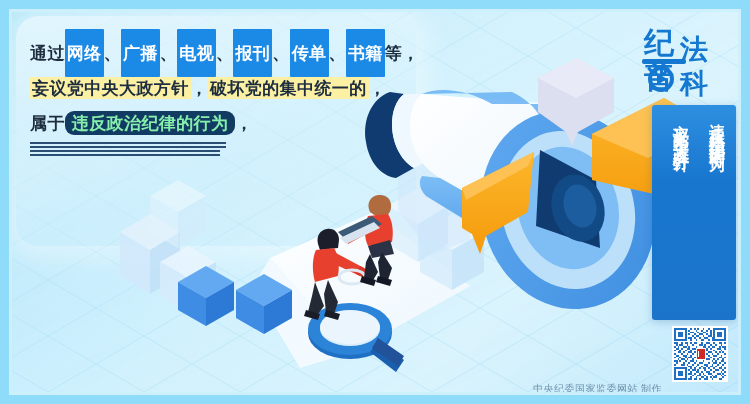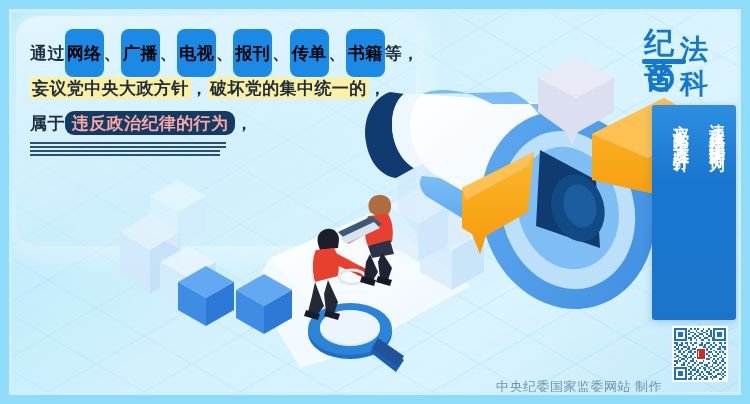--- a/index.html
+++ b/index.html
@@ -39,27 +39,27 @@
   
   .copy{
     position:absolute;left:30px;top:36px;width:390px;z-index:12;
     font-family:"DejaVu Serif","Liberation Serif",serif;
   }
   .line{
     font-size:17px;line-height:35px;color:#1d2d3e;white-space:nowrap;
     letter-spacing:.4px;font-weight:700;
   }
   .hl-blue{
-    background:#1b8ae6;color:#000000;padding:14px 2px;border-radius:8px;
+    background:#1b8ae6;color:#ffffff;padding:14px 2px;border-radius:1px;
   }
   .hl-yellow{
     background:#fbf0a4;color:#1d2d3e;padding:1px 2px;
   }
   .pill{
-    background:#123b63;color:#fca5a5;padding:2px 7px;border-radius:9px;
+    background:#123b63;color:#86efac;padding:2px 7px;border-radius:9px;
     font-weight:700;
   }
   .rule{
     width:196px;height:0;border-top:2px solid #2a4f72;border-bottom:2px solid #2a4f72;
     box-sizing:content-box;height:2px;margin:1px 0 2px 0;background:transparent;
   }
   .rule.w2{width:190px;}
   
   .logo{
     position:absolute;right:8px;top:26px;width:104px;height:82px;z-index:20;
@@ -101,22 +101,22 @@
   .vcol-right{left:44px;}
   
   .qrwrap{
     position:absolute;right:22px;top:326px;width:56px;height:56px;z-index:20;
     background:#ffffff;padding:2px;box-sizing:border-box;
   }
   .qr{width:100%;height:100%;display:block;}
   
   .credit{
     position:absolute;right:88px;bottom:8px;z-index:20;
-    font-family:Liberation Sans, sans-serif;
-    font-size:13px;color:#6f93ad;letter-spacing:.5px;white-space:nowrap;
+    font-family:Liberation Serif, serif;
+    font-size:10px;color:#6f93ad;letter-spacing:.5px;white-space:nowrap;
   }
 </style>
 </head>
 <body>
 
 <div id="stage">
 
   <svg class="grid" viewBox="0 0 750 404" preserveAspectRatio="none">
     <defs>
       <pattern id="iso" width="96" height="56" patternUnits="userSpaceOnUse">

